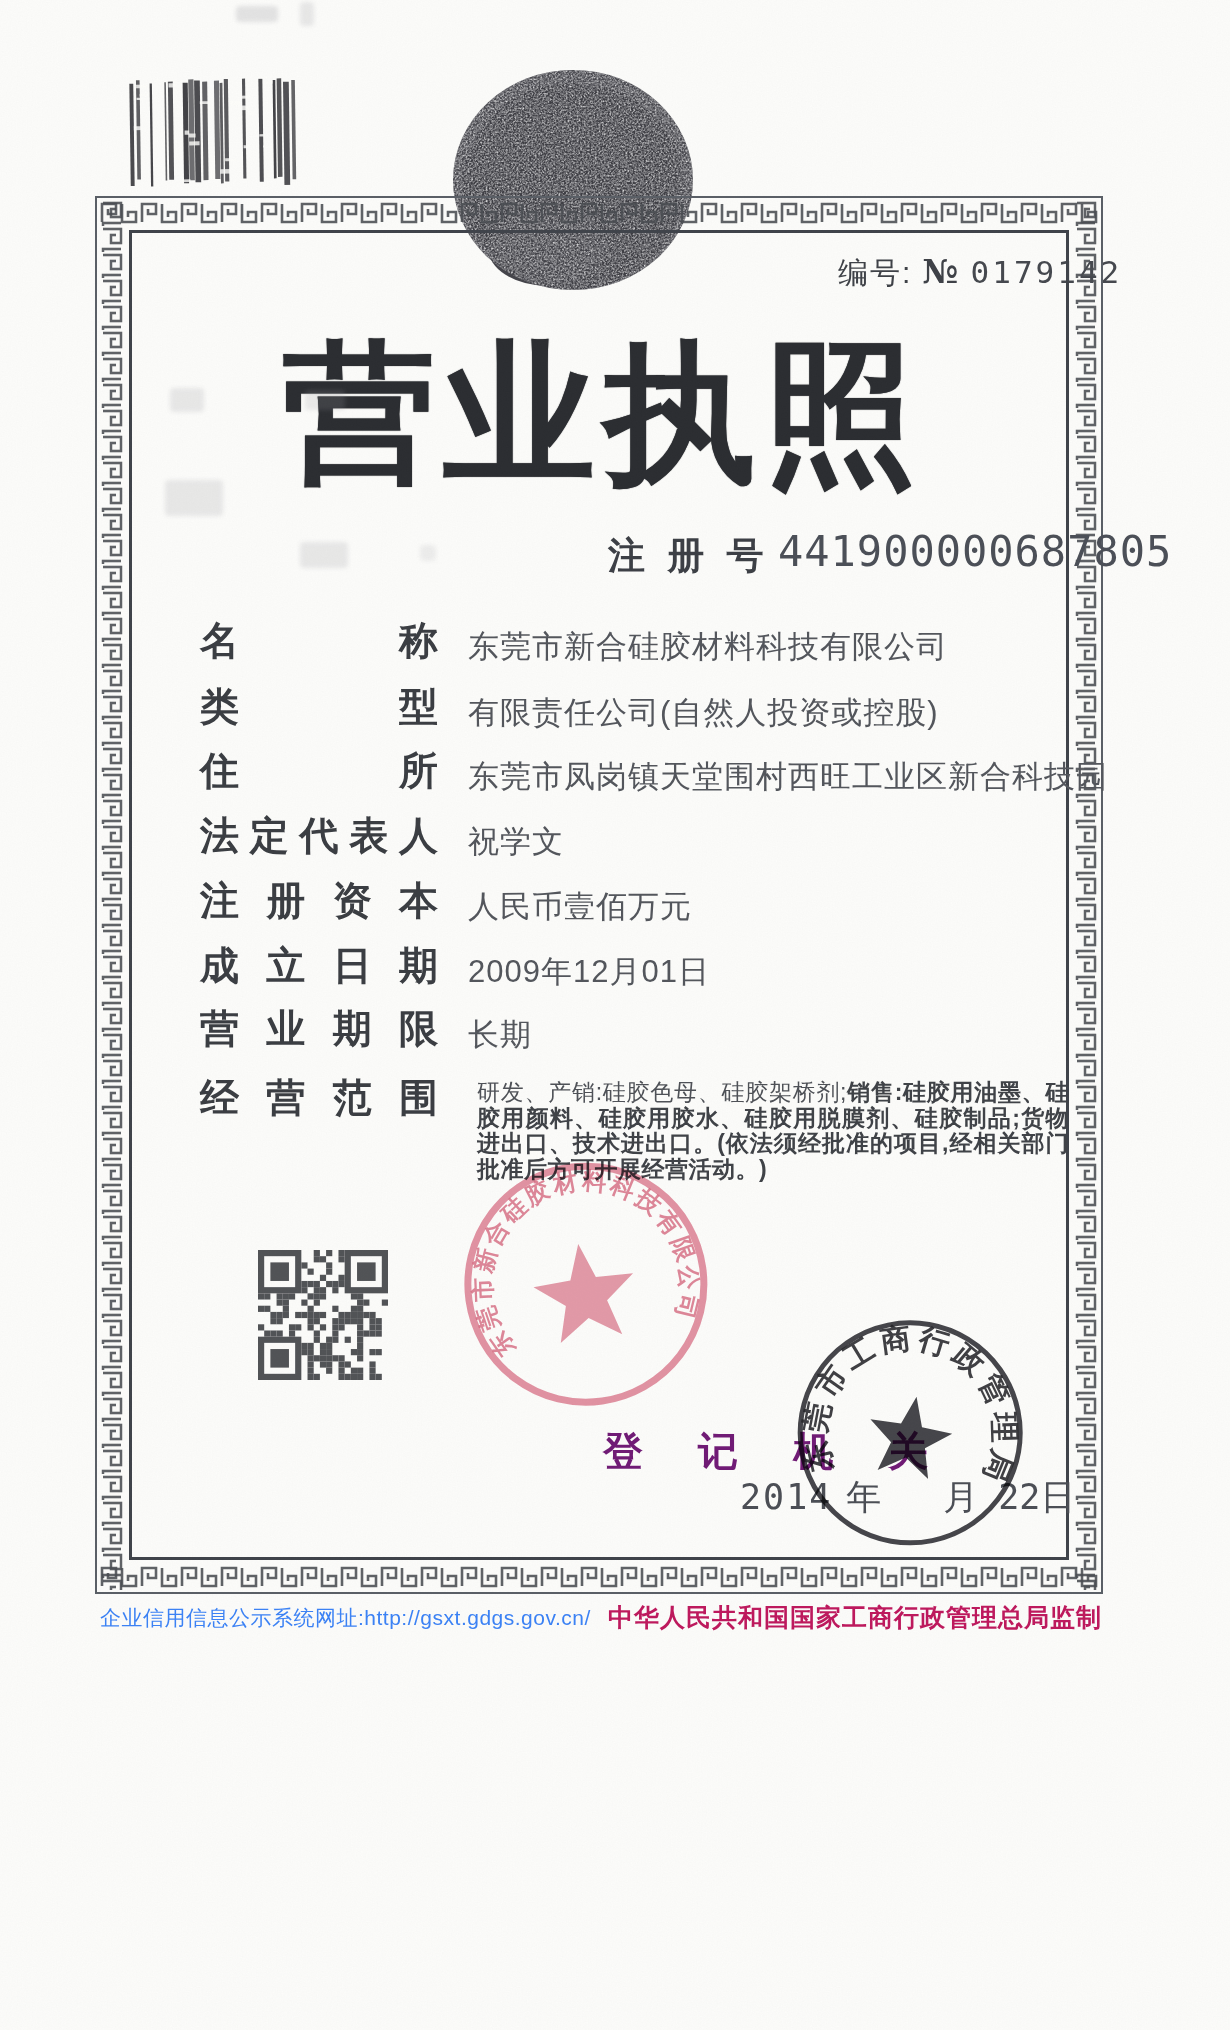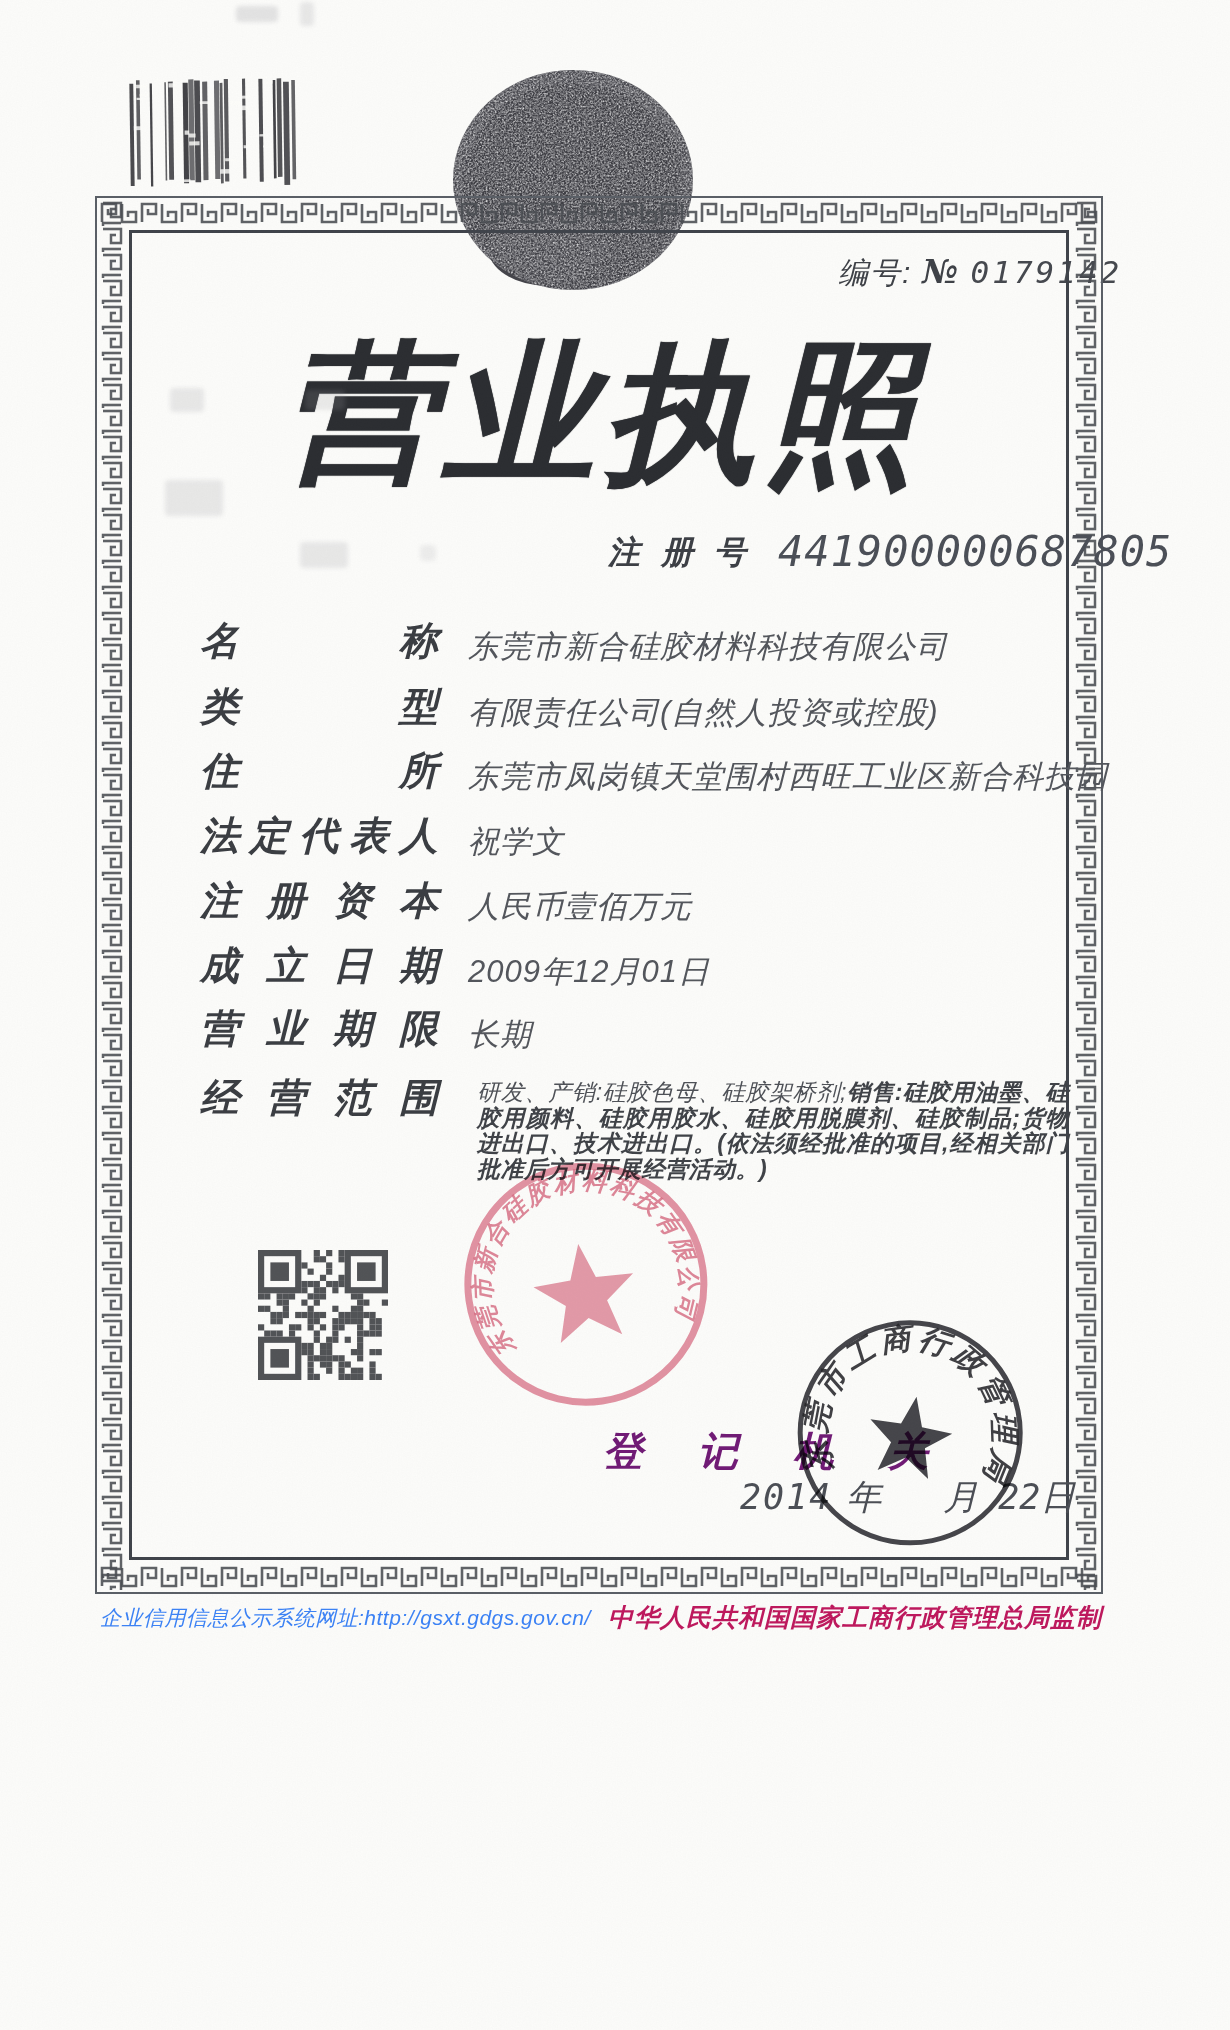--- a/index.html
+++ b/index.html
@@ -1,17 +1,17 @@
 <!DOCTYPE html>
 <html><head>
 <meta charset="utf-8">
 <style>
   html,body{margin:0;padding:0;background:#e8e8e6;}
   .page{position:relative;width:1230px;height:2030px;background:#fcfcfa;overflow:hidden;
-        font-family:"Liberation Sans","DejaVu Sans",sans-serif;color:#34373c;font-style:italic;}
+        font-family:"Liberation Sans","DejaVu Sans",sans-serif;color:#34373c;}
   .abs{position:absolute;}
 
   
   .barcode{left:128px;top:76px;width:170px;height:110px;transform:rotate(-0.8deg);opacity:.92;}
   .emblem{left:448px;top:68px;width:250px;height:230px;}
 
   
   .serial{left:838px;top:252px;font-size:30px;color:#3e4147;letter-spacing:2px;white-space:nowrap;}
   .serial .no{font-family:"DejaVu Serif",serif;font-weight:700;font-size:33px;margin-left:10px;}
   .serial .digits{font-family:"DejaVu Sans Mono",monospace;font-size:31px;letter-spacing:3px;color:#45484e;}
@@ -20,21 +20,21 @@
   .frame-outer{left:95px;top:196px;width:1008px;height:1398px;border:2px solid #5a5f66;box-sizing:border-box;}
   .frame-inner{left:129px;top:230px;width:940px;height:1330px;border:3px solid #3f434a;box-sizing:border-box;}
   .band{position:absolute;opacity:.88;}
 
   
   .title{left:283px;top:336px;width:633px;display:flex;justify-content:space-between;
          font-size:152px;font-weight:800;color:#2b2d31;line-height:1.05;
          font-family:"Liberation Serif","DejaVu Serif",serif;text-shadow:0 0 1px #2b2d31;}
 
   
-  .regno-label{left:608px;top:531px;font-size:32px;font-weight:600;color:#3c3f45;letter-spacing:6px;white-space:nowrap;}
+  .regno-label{left:608px;top:531px;font-size:37px;font-weight:600;color:#3c3f45;letter-spacing:6px;white-space:nowrap;}
   .regno-value{left:778px;top:527px;font-size:42px;font-family:"DejaVu Sans Mono",monospace;color:#4b4f57;letter-spacing:1px;}
 
   
   .row{position:absolute;left:200px;display:flex;align-items:flex-start;}
   .row .lbl{width:238px;display:flex;justify-content:space-between;font-size:39px;font-weight:600;color:#3a3d42;line-height:1.1;flex:none;}
   .row .val{margin-left:30px;margin-top:6px;font-size:31px;color:#53565c;white-space:nowrap;letter-spacing:1px;}
   .scope-label{left:200px;top:1071px;width:238px;display:flex;justify-content:space-between;
                font-size:39px;font-weight:600;color:#3a3d42;}
   .scope-text{left:477px;top:1080px;width:592px;font-size:23px;line-height:25.5px;color:#4e5157;
               text-align:justify;letter-spacing:.5px;}

